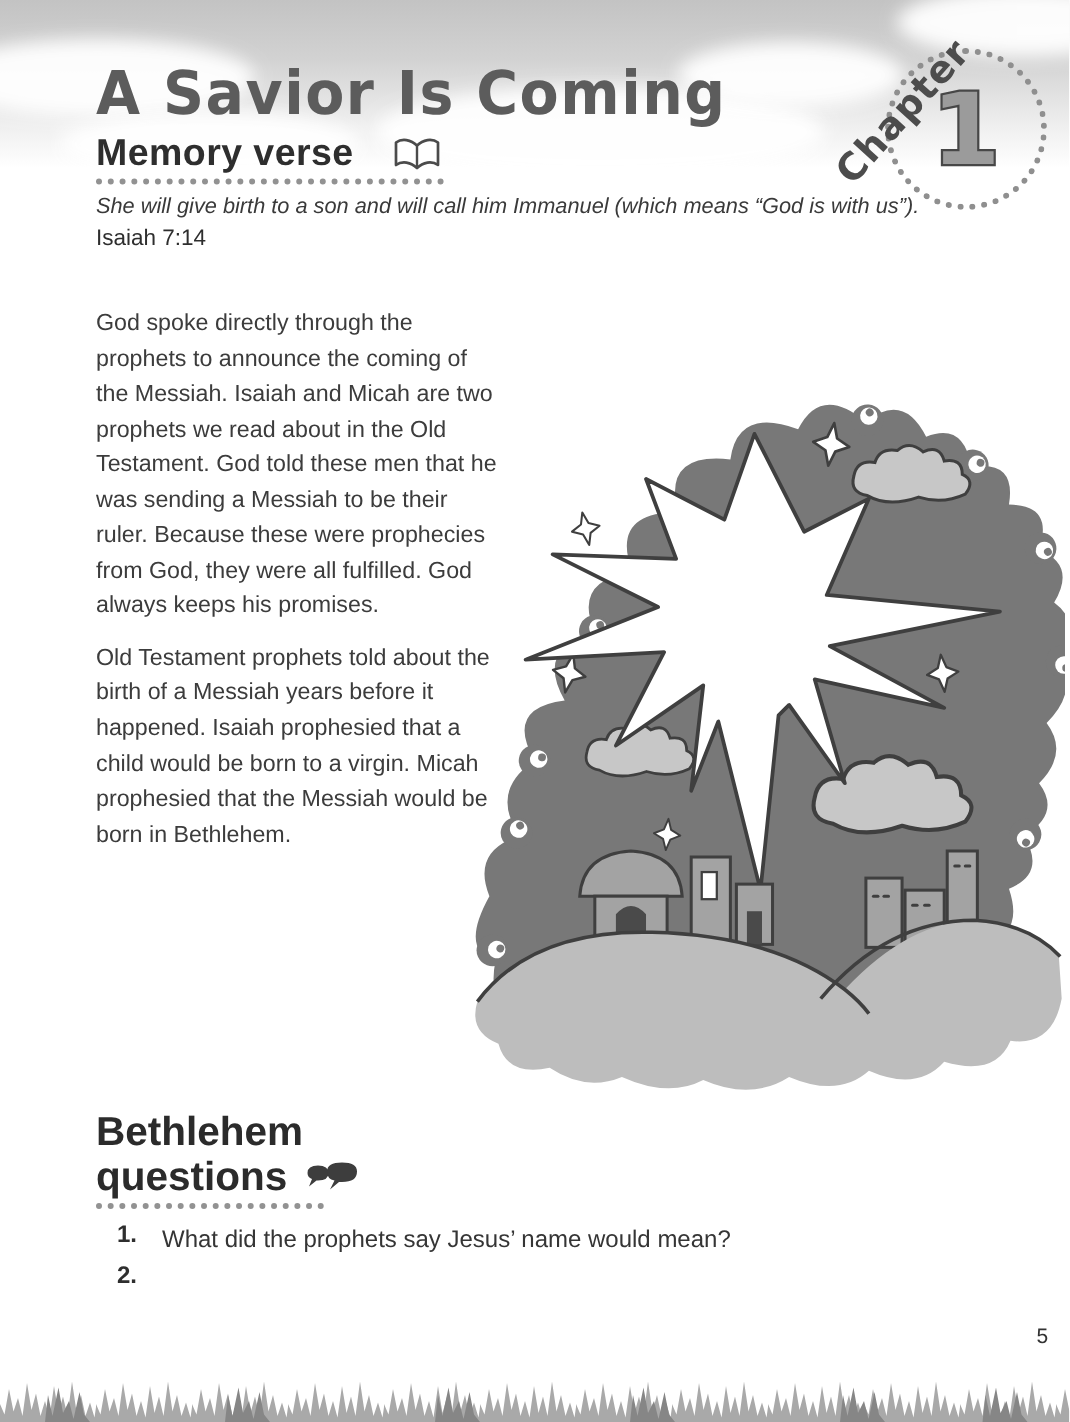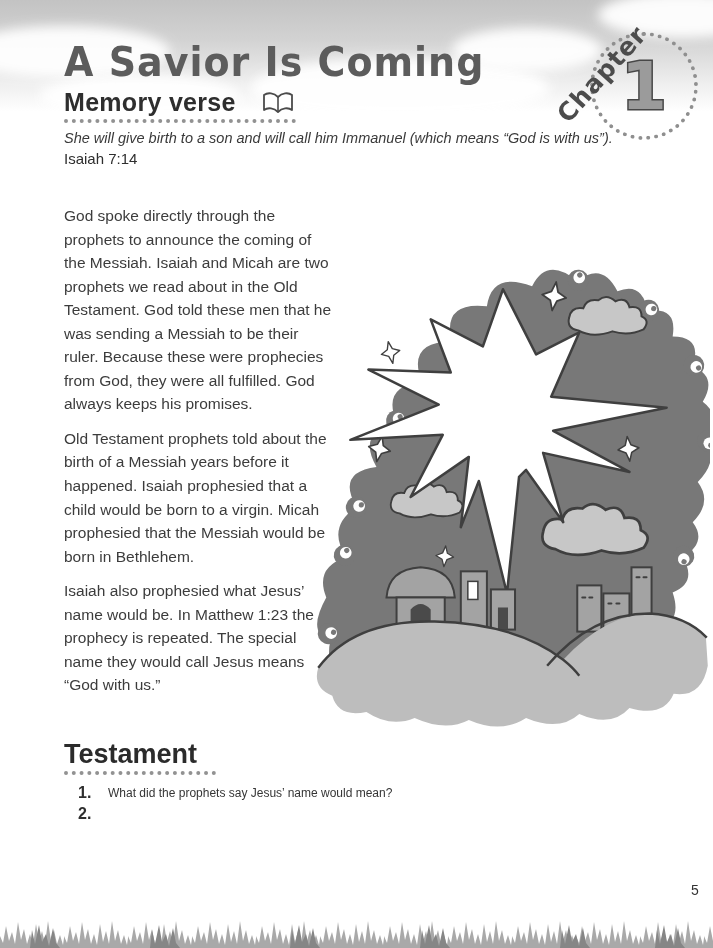--- a/index.html
+++ b/index.html
@@ -59,21 +59,21 @@
 
   
   .disc { position:absolute; left:64px; top:740px; width:600px; }
   .disc-h1 { font-size:27px; font-weight:800; color:#2b2b2b; line-height:1.08; }
   .disc-h2-row { display:flex; align-items:center; gap:10px; }
   .disc-h2 { font-size:27px; font-weight:800; color:#2b2b2b; line-height:1.15; }
   .disc-dots { width:152px; }
   .qlist { margin-top:9px; }
   .qrow { display:flex; margin-bottom:3px; }
   .qnum { width:30px; margin-left:14px; font-size:16px; font-weight:bold; color:#2e2e2e; }
-  .qtext { font-size:12px; color:#353535; line-height:1.5; }
+  .qtext { font-size:16px; color:#353535; line-height:1.5; }
 
   .pagenum { position:absolute; left:691px; top:882px; font-size:14px; color:#333; }
 
   .grass { position:absolute; left:0; bottom:0; width:713px; height:32px; }
 </style>
 </head>
 <body>
 
 <div class="page">
 
@@ -103,21 +103,20 @@
     </div>
     <div class="dotline mv-dots"></div>
     <div class="mv-verse">She will give birth to a son and will call him Immanuel (which means “God is with us”).</div>
     <div class="mv-ref">Isaiah 7:14</div>
   </div>
 
 
   <div class="bodycol">
     <p>God spoke directly through the prophets to announce the coming of the Messiah. Isaiah and Micah are two prophets we read about in the Old Testament. God told these men that he was sending a Messiah to be their ruler. Because these were prophecies from God, they were all fulfilled. God always keeps his promises.</p>
     <p>Old Testament prophets told about the birth of a Messiah years before it happened. Isaiah prophesied that a child would be born to a virgin. Micah prophesied that the Messiah would be born in Bethlehem.</p>
-    <p>Isaiah also prophesied what Jesus’ name would be. In Matthew 1:23 the prophecy is repeated. The special name they would call Jesus means “God with us.”</p>
   </div>
 
   <div class="illus">
     <svg width="400" height="502" viewBox="0 0 398 500">
       <defs>
         <path id="cloudp" d="M12,34 Q0,32 3,21 Q5,10 17,12 Q20,2 32,4 Q40,-3 49,5 Q60,0 63,11 Q75,9 75,20 Q84,24 77,33 Q62,40 46,35 Q26,42 12,34 Z"></path>
         <polygon id="spark" points="0,-13 3,-4 11,0 3,4 0,13 -3,4 -11,0 -3,-4"></polygon>
         <g id="curl">
           <circle r="10.5" fill="#787878"></circle>
           <circle cx="2.5" cy="-1.5" r="5.8" fill="#ffffff"></circle>
@@ -176,21 +175,28 @@
         </g>
       </g>
 
       <path fill="#bdbdbd" d="M8,432 Q44,384 124,386 Q205,388 252,424 Q295,378 340,378 Q372,380 394,400 L396,430 Q390,462 362,458 Q352,482 318,472 Q300,492 268,478 Q248,496 215,482 Q190,498 158,484 Q135,496 104,482 Q80,492 56,476 Q28,482 22,460 Q2,452 8,432 Z"></path>
       <path fill="none" stroke="#3f3f3f" stroke-width="2.4" d="M8,432 Q44,384 124,386 Q205,388 252,424 Q262,432 268,440"></path>
       <path fill="none" stroke="#3f3f3f" stroke-width="2.4" d="M236,430 Q280,378 338,378 Q374,380 395,402"></path>
     </svg>
   </div>
 
   <div class="disc">
-    <div class="disc-h1">Testament</div>
+    <div class="disc-h1">Bethlehem</div>
+    <div class="disc-h2-row">
+      <span class="disc-h2">questions</span>
+      <svg width="40" height="24" viewBox="0 0 40 24">
+        <path d="M3,9 Q3,4 10,4 Q17,4 17,9 Q17,14 10,14 L9,14 L4,18 L6,13 Q3,12 3,9 Z" fill="#3d3d3d"></path>
+        <path d="M16,8 Q16,2 26,2 Q36,2 36,8 Q36,15 26,15 L24,15 L18,20 L21,14 Q16,13 16,8 Z" fill="#3d3d3d"></path>
+      </svg>
+    </div>
     <div class="dotline disc-dots"></div>
     <div class="qlist">
       <div class="qrow">
         <span class="qnum">1.</span>
         <span class="qtext">What did the prophets say Jesus’ name would mean?</span>
       </div>
       <div class="qrow">
         <span class="qnum">2.</span>
       </div>
     </div>

